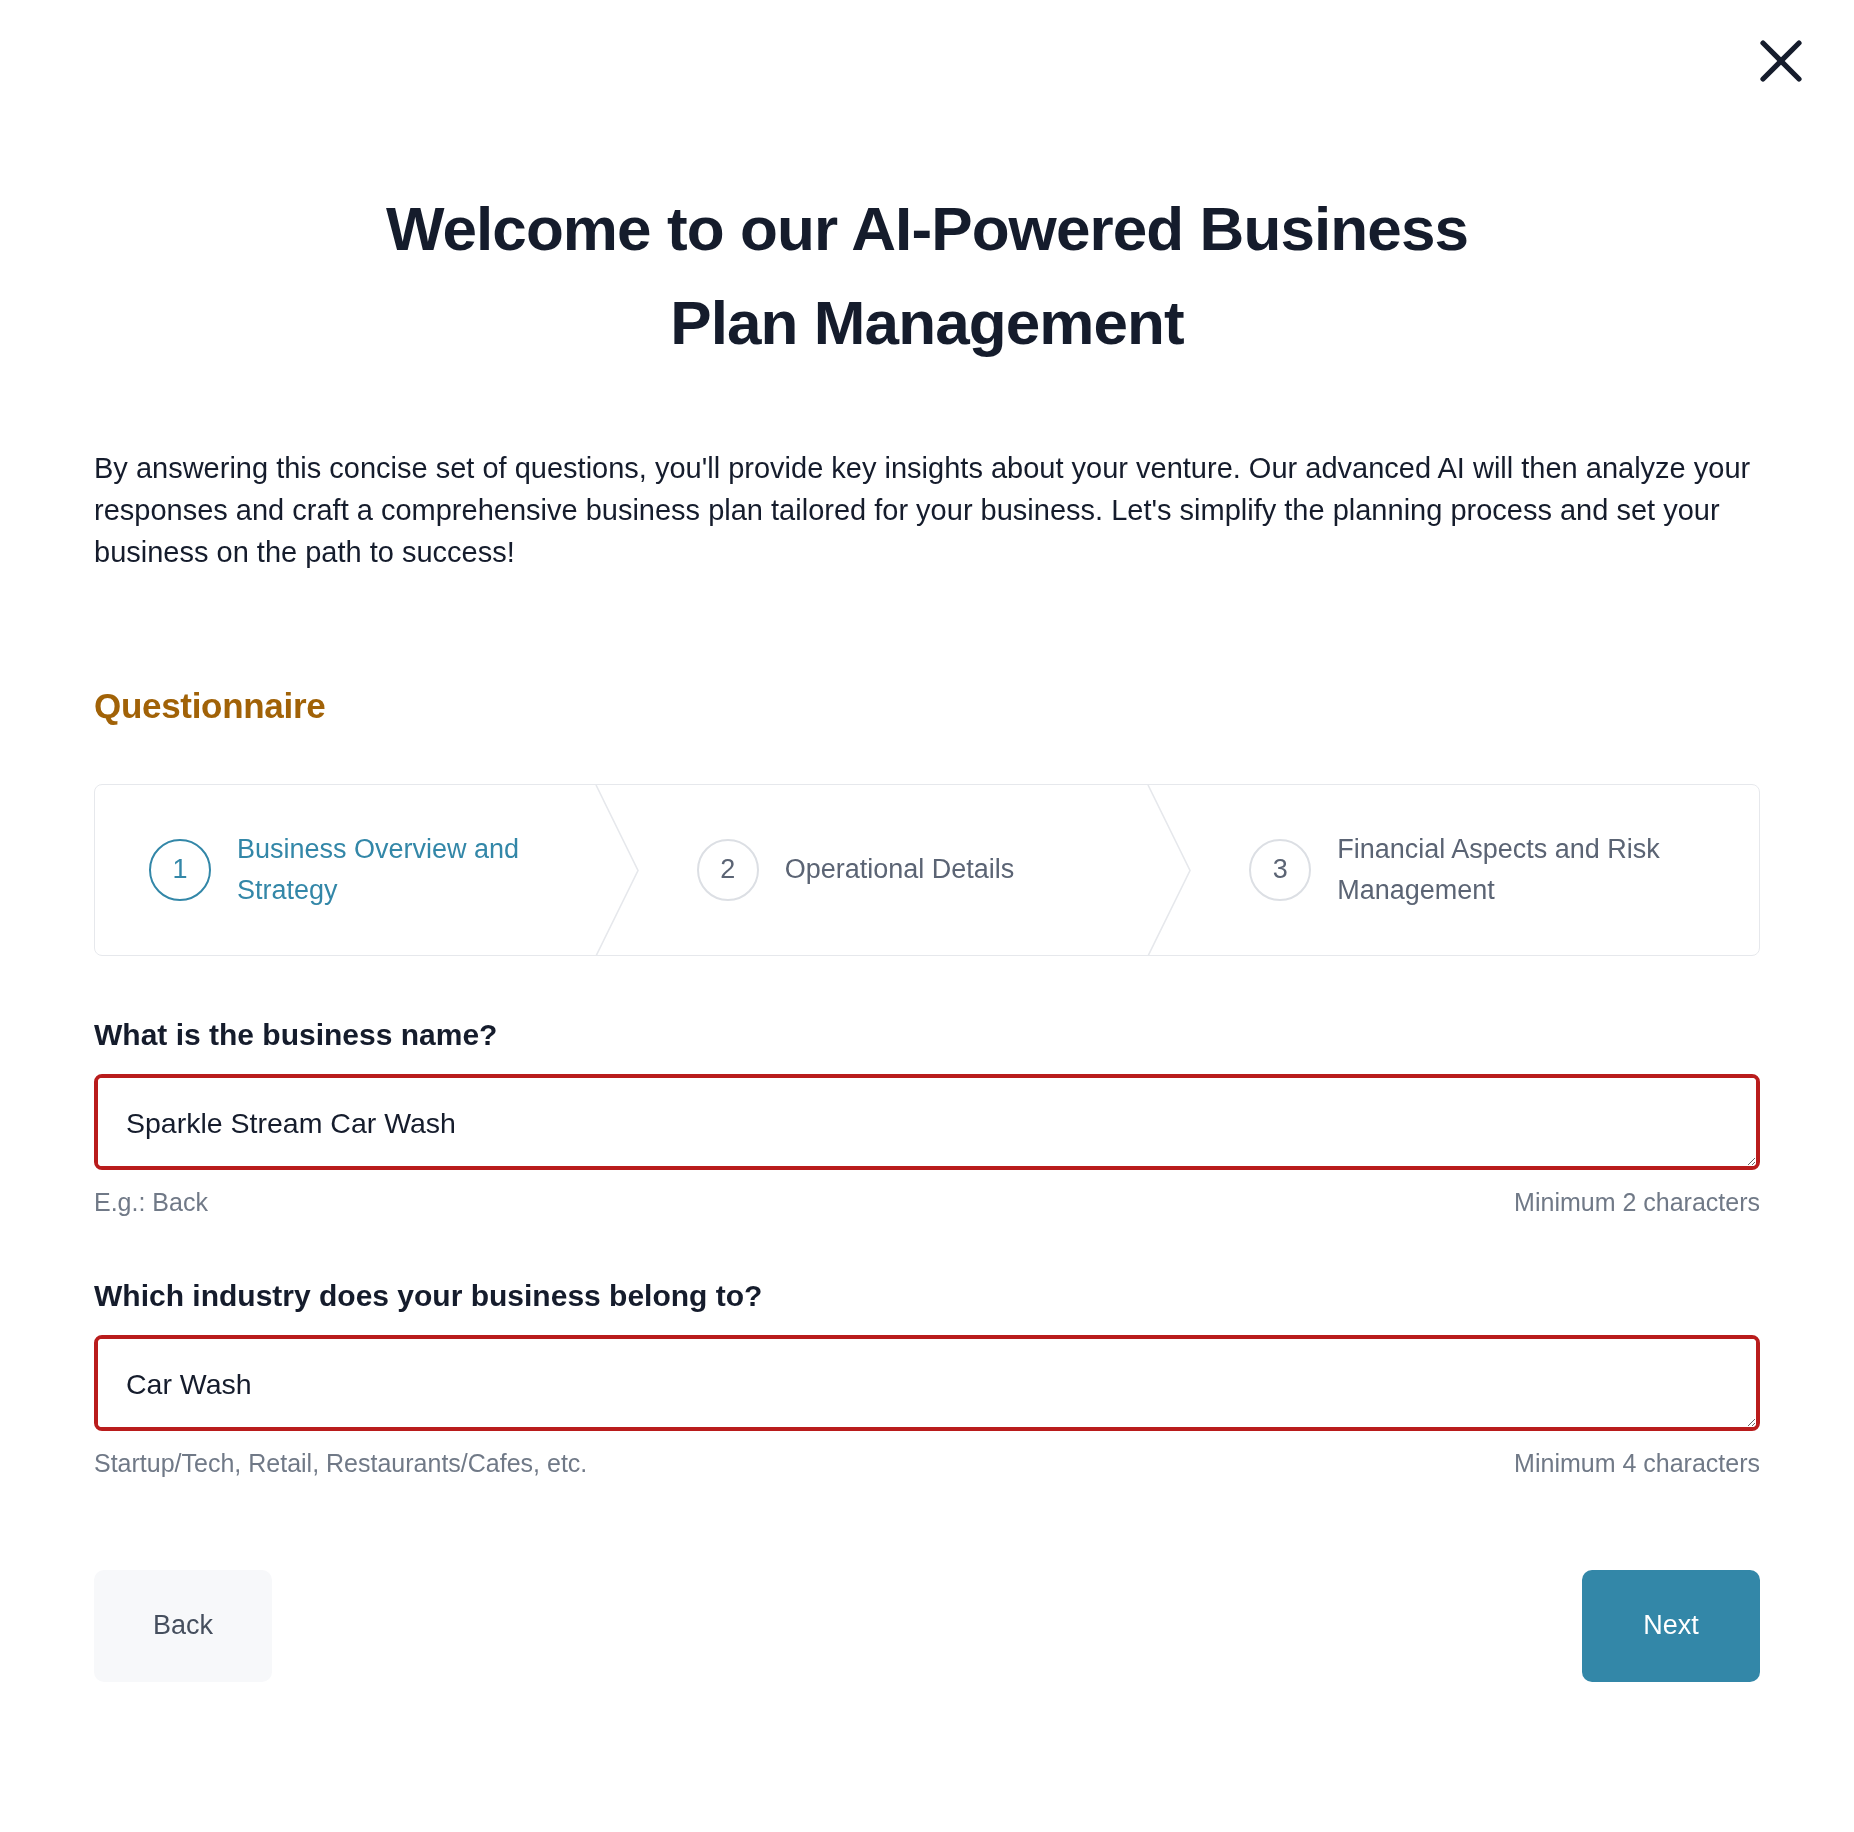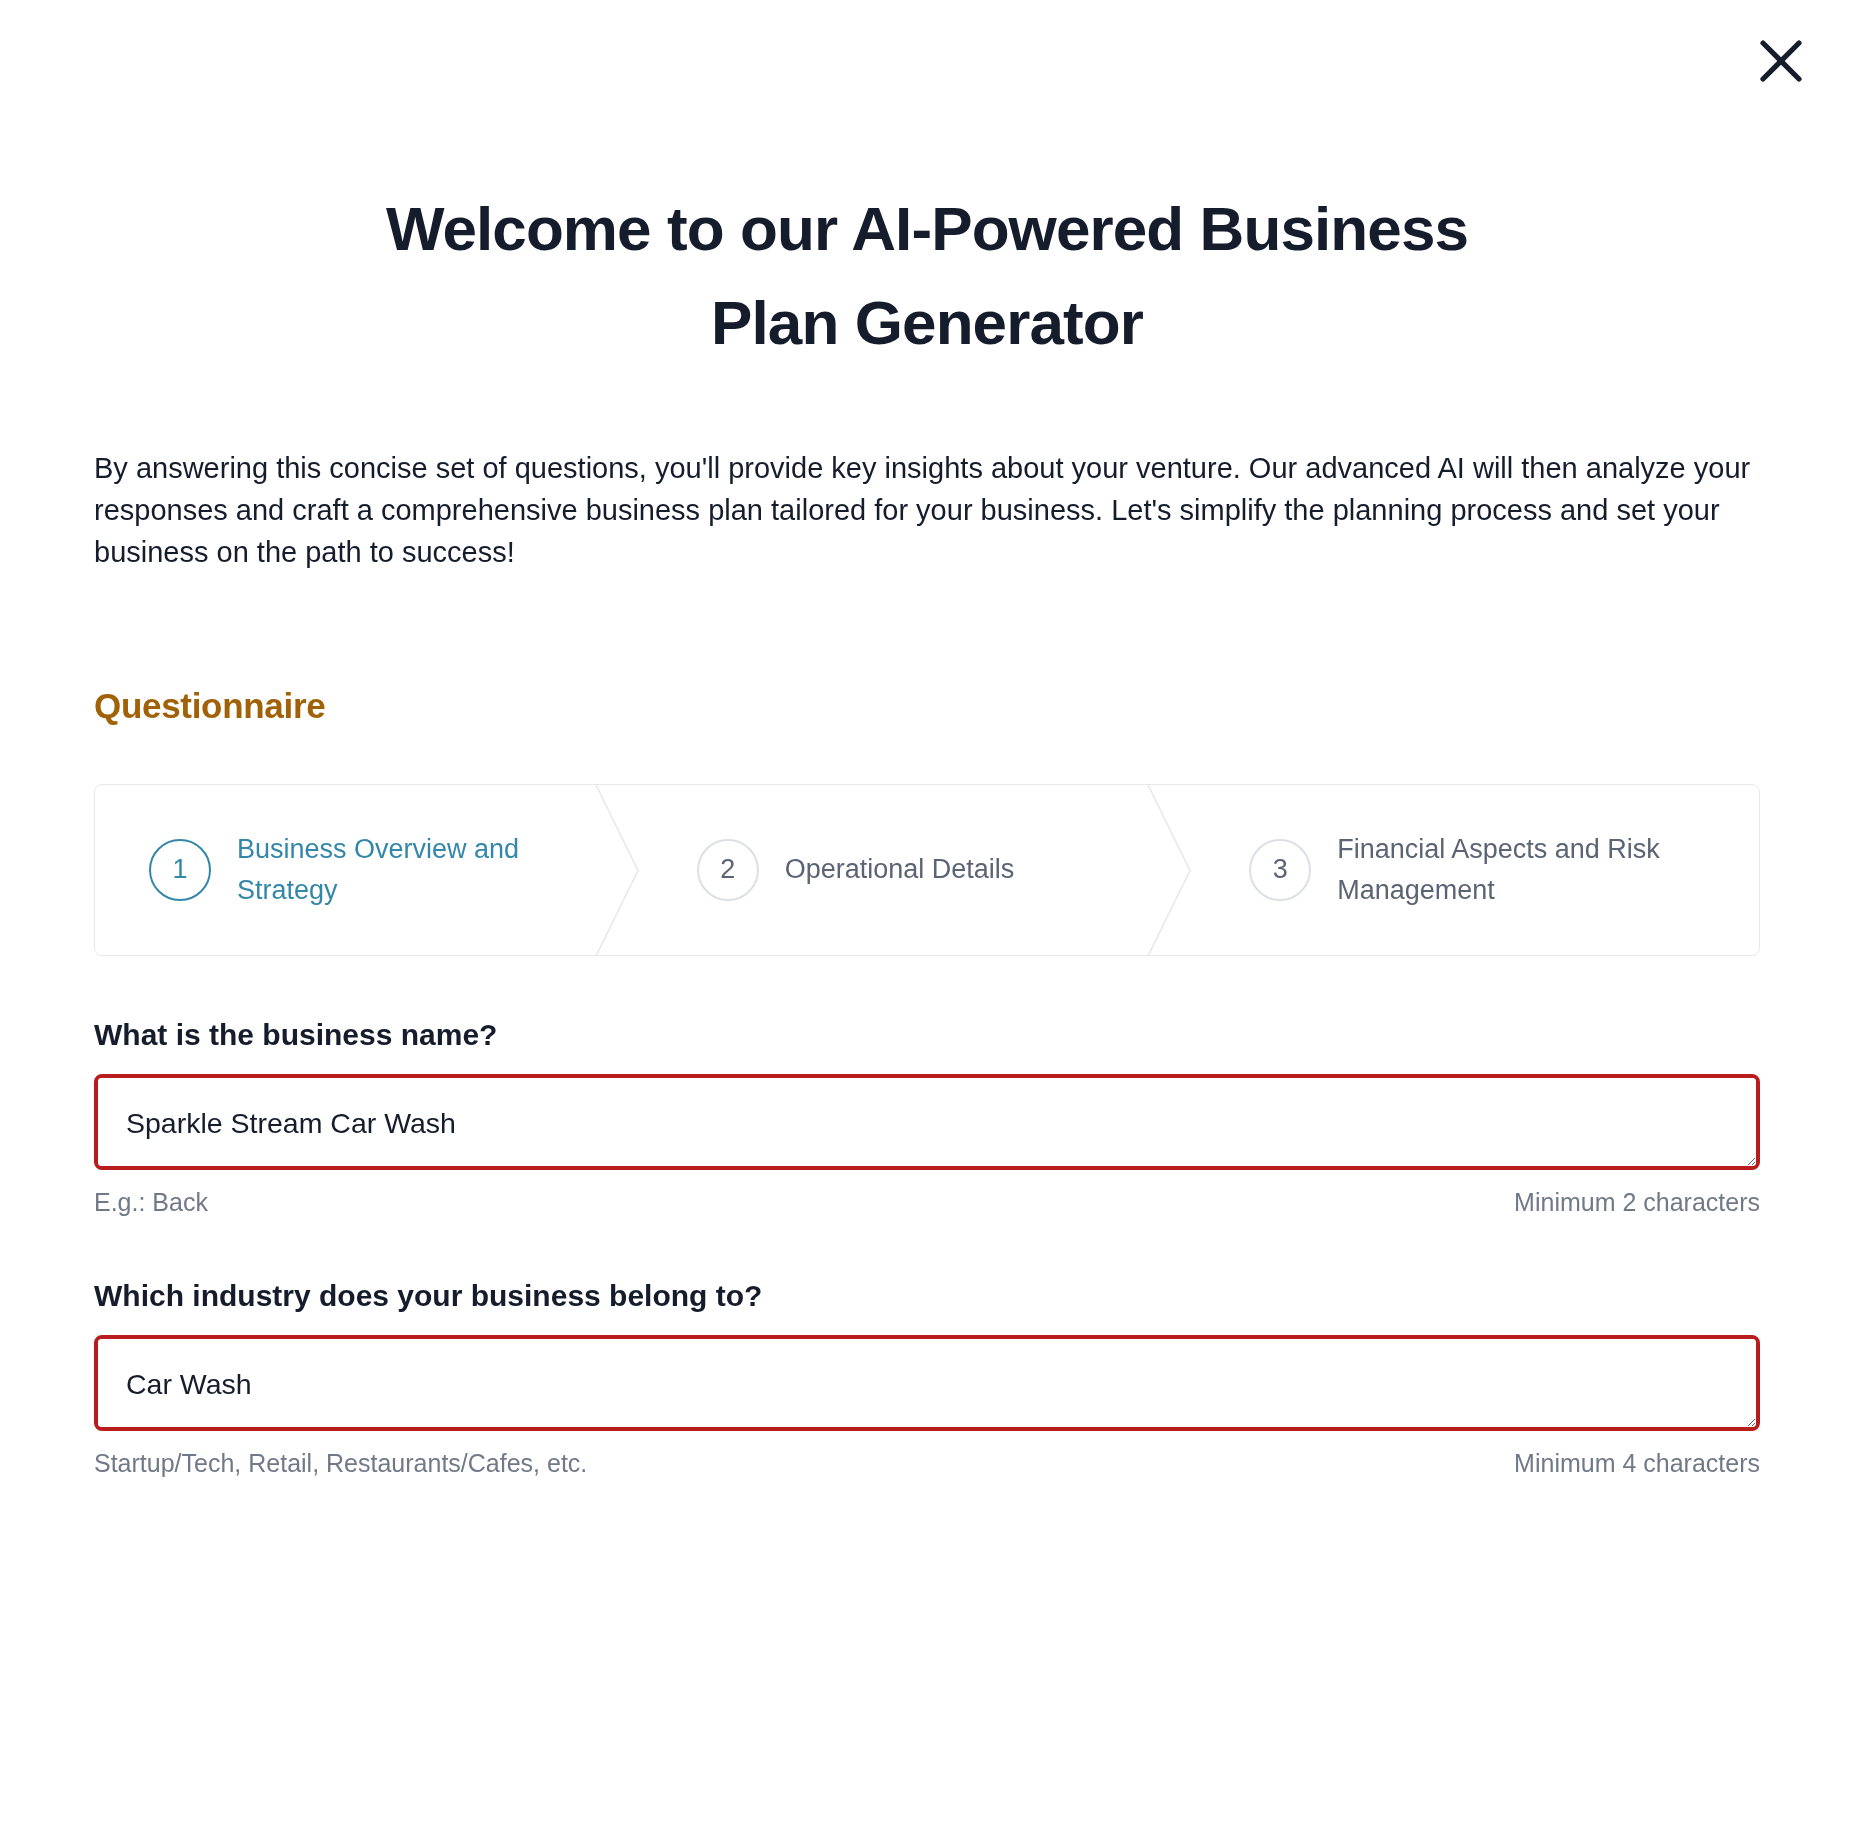--- a/index.html
+++ b/index.html
@@ -213,21 +213,21 @@
 
   <button class="close-btn" aria-label="Close">
     <svg width="52" height="52" viewBox="0 0 52 52" aria-hidden="true">
       <line x1="8" y1="8" x2="44" y2="44" stroke="#151c2c" stroke-width="5.2" stroke-linecap="round"></line>
       <line x1="44" y1="8" x2="8" y2="44" stroke="#151c2c" stroke-width="5.2" stroke-linecap="round"></line>
     </svg>
   </button>
 
   <div class="content">
 
-    <h1 class="headline">Welcome to our AI-Powered Business Plan Generator</h1>
+    <h1 class="headline">Welcome to our AI-Powered Business Plan Management</h1>
 
     <p class="intro">By answering this concise set of questions, you'll provide key insights about your venture. Our advanced AI will then analyze your responses and craft a comprehensive business plan tailored for your business. Let's simplify the planning process and set your business on the path to success!</p>
 
     <h2 class="section-title">Questionnaire</h2>
 
     <div class="stepper">
 
       <div class="step active">
         <div class="step-num">1</div>
         <div class="step-label">Business Overview and Strategy</div>
@@ -266,15 +266,19 @@
 
     <div class="field-block">
       <label class="field-label">Which industry does your business belong to?</label>
       <textarea class="field-input" rows="1" placeholder="" style="">Car Wash</textarea>
       <div class="helper-row">
         <span class="helper-left">Startup/Tech, Retail, Restaurants/Cafes, etc.</span>
         <span class="helper-right">Minimum 4 characters</span>
       </div>
     </div>
 
+    <div class="footer">
+      <button class="btn btn-back">Back</button>
+      <button class="btn btn-next">Next</button>
+    </div>
 
   </div>
 </div>
 
 </body></html>

